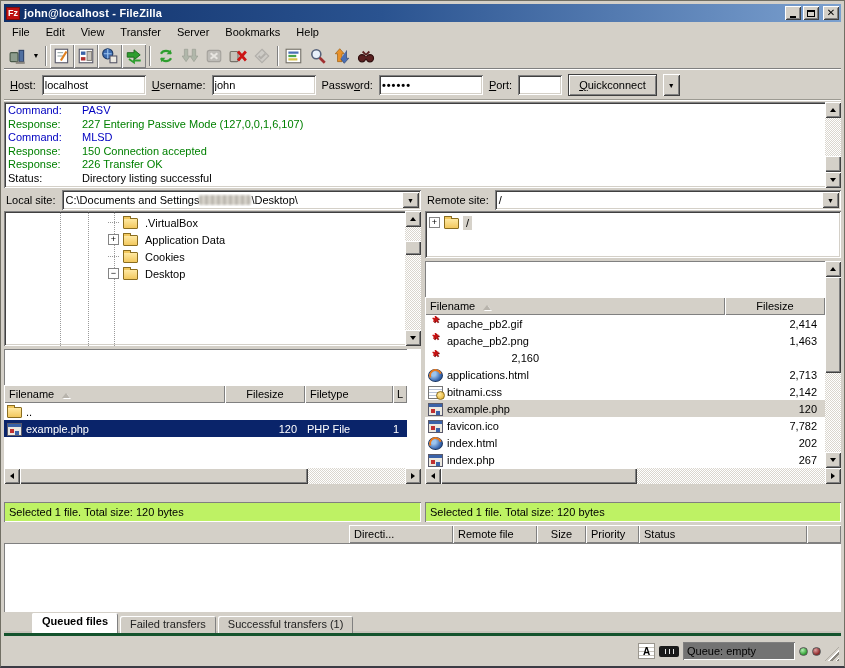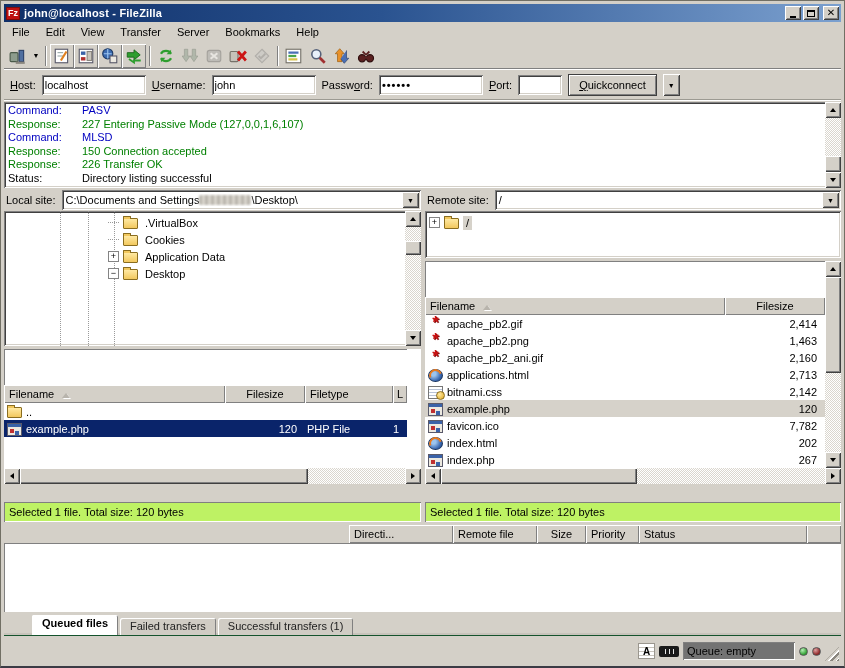--- a/index.html
+++ b/index.html
@@ -154,21 +154,21 @@
 
   
   .queue { flex:0 0 87px; height:87px; display:flex; flex-direction:column; margin-top:3px; }
   .q-hdr { height:18px; flex:0 0 18px; display:flex; }
   .q-body { flex:1; background:#fff; box-shadow: inset 1px 1px 0 #808080, inset -1px -1px 0 #fff; }
   .qc1{width:345px;flex:0 0 345px;margin-top:40px;} .qc2{width:104px;flex:0 0 104px;} .qc3{width:84px;flex:0 0 84px;}
   .qc4{width:49px;flex:0 0 49px;} .qc5{width:53px;flex:0 0 53px;} .qc6{width:168px;flex:0 0 168px;} .qc7{flex:1;}
 
   
   .tabsrow { flex:0 0 21px; height:21px; display:flex; align-items:flex-end; padding-left:28px; gap:2px;
-    border-bottom:1px solid #14532d; box-shadow:0 -2px 0 #c7c3bb inset; margin-top:3px; }
+    border-bottom:3px solid #14532d; box-shadow:0 -2px 0 #c7c3bb inset; margin-top:3px; }
   .tab { height:17px; padding:2px 10px 0 10px; background:#d0ccc4;
     box-shadow: inset 1px 1px 0 #fff, inset -1px 0 0 #808080; border-radius:2px 2px 0 0; color:#222; }
   .tab.active { height:20px; background:#fff; font-weight:bold; color:#000;
     box-shadow: inset 1px 1px 0 #fff, inset -1px 0 0 #808080; }
 
   
   .statusbar { flex:0 0 24px; height:24px; margin-top:3px; display:flex; align-items:center; gap:4px; padding:2px 2px 2px 4px; }
   .sb-spacer { flex:1; height:18px; }
   .ind { height:16px; display:flex; align-items:center; justify-content:center; }
   .ind-ascii { width:17px; background:#fff; border:1px solid #9a968e; font-weight:bold; font-size:10px;
@@ -394,29 +394,29 @@
           <div class="guide" style="left:110px"></div>
           <div>
 
               <div class="tree-row">
                 <span class="expander none"></span>
                 <span class="icon-folder"></span>
                 <span class="tree-name">.VirtualBox</span>
               </div>
 
               <div class="tree-row">
+                <span class="expander plus"></span>
+                <span class="icon-folder"></span>
+                <span class="tree-name">Application Data</span>
+              </div>
+
+              <div class="tree-row">
                 <span class="expander none"></span>
                 <span class="icon-folder"></span>
                 <span class="tree-name">Cookies</span>
-              </div>
-
-              <div class="tree-row">
-                <span class="expander plus"></span>
-                <span class="icon-folder"></span>
-                <span class="tree-name">Application Data</span>
               </div>
 
               <div class="tree-row">
                 <span class="expander minus"></span>
                 <span class="icon-folder"></span>
                 <span class="tree-name">Desktop</span>
               </div>
             </div>
         </div>
         <div class="vscroll" style="background:#d4d0c8">
@@ -522,21 +522,20 @@
                 </div>
 
                 <div class="frow">
                   <span class="fi apache"></span>
                   <span class="c-name">apache_pb2.png</span>
                   <span class="c-rsize">1,463</span>
                 </div>
 
                 <div class="frow">
                   <span class="fi apache"></span>
-                  <span class="c-name">apache_pb2_ani.gif</span>
                   <span class="c-rsize">2,160</span>
                 </div>
 
                 <div class="frow">
                   <span class="fi html"></span>
                   <span class="c-name">applications.html</span>
                   <span class="c-rsize">2,713</span>
                 </div>
 
                 <div class="frow">

